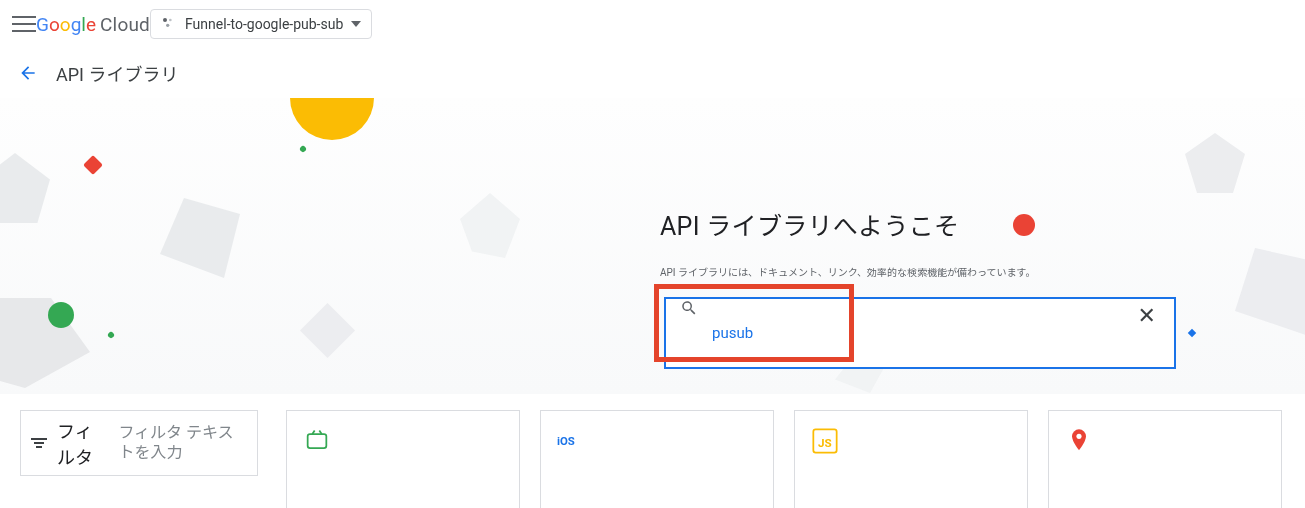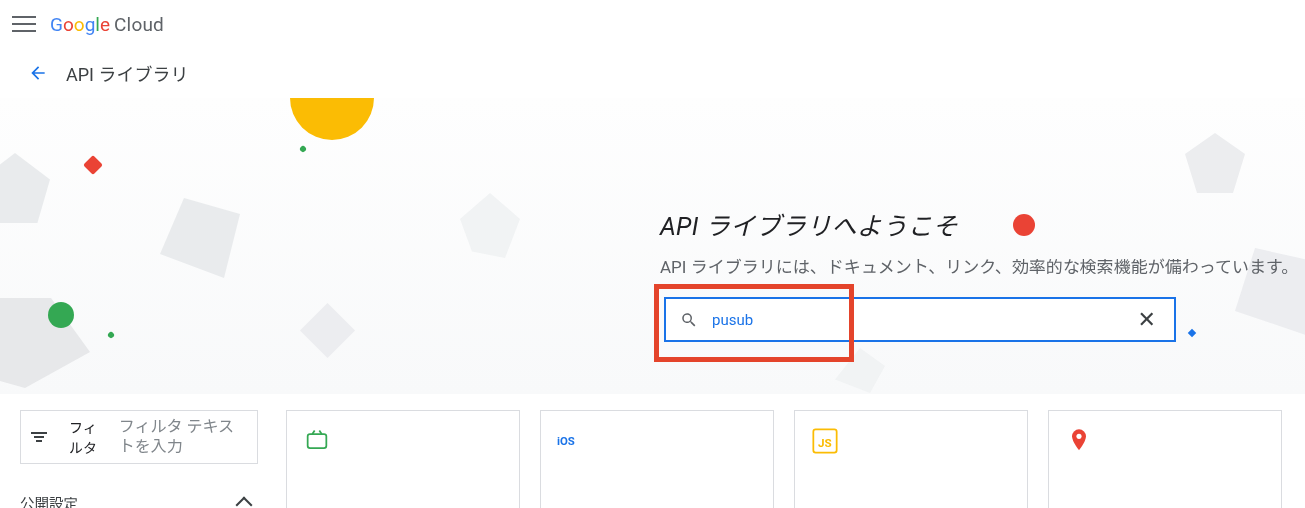--- a/index.html
+++ b/index.html
@@ -1,28 +1,28 @@
 <!DOCTYPE html>
 <html><head>
   <meta charset="utf-8">
   <style>
     * { margin:0; padding:0; box-sizing:border-box; font-family:"Roboto","Noto Sans JP","ヒラギノ角ゴ Pro",sans-serif; }
     body { width:1305px; height:508px; overflow:hidden; background:#fff; color:#202124; }
     
-    .top-bar { height:48px; display:flex; align-items:center; padding:0 12px; gap:14px; }
+    .top-bar { height:48px; display:flex; align-items:center; padding:0 12px; }
     .hamburger { width:24px; height:24px; display:flex; flex-direction:column; justify-content:center; gap:5px; cursor:pointer; }
     .hamburger span { height:2px; background:#5f6368; display:block; }
     .logo { display:flex; align-items:baseline; gap:4px; font-size:19px; }
     .logo .g { color:#4285F4; } .logo .o1{color:#EA4335;} .logo .o2{color:#FBBC05;} .logo .g2{color:#4285F4;} .logo .l{color:#34A853;} .logo .e{color:#EA4335;}
     .logo .cloud { color:#5f6368; font-weight:400; letter-spacing:.2px; }
     .project-select { display:flex; align-items:center; gap:8px; border:1px solid #dadce0; border-radius:4px; padding:6px 10px; font-size:14px; color:#3c4043; cursor:pointer; }
     .project-select svg.proj-icon { width:16px; height:16px; }
     .project-select .caret { width:0;height:0;border-left:5px solid transparent;border-right:5px solid transparent;border-top:6px solid #5f6368; }
     
-    .sub-bar { height:50px; display:flex; align-items:center; gap:18px; padding:0 28px; }
+    .sub-bar { height:50px; display:flex; align-items:center; gap:18px; padding:0 18px; }
     .back-arrow { color:#1a73e8; cursor:pointer; }
     .sub-title { font-size:18px; color:#3c4043; }
     
     .hero { position:relative; height:296px; background:linear-gradient(#fefefe,#f8f9fa); overflow:hidden; }
     .hero .blob { position:absolute; border-radius:50%; }
     .hero .yellow-half { top:-42px; left:290px; width:84px; height:84px; background:#fbbc04; border-radius:50%; }
     .hero .yellow-half::after { content:""; position:absolute; left:0; top:0; width:100%; height:50%; }
     .hero .green-dot { left:48px; top:204px; width:26px; height:26px; background:#34a853; }
     .hero .red-diamond { left:86px; top:60px; width:14px; height:14px; background:#ea4335; transform:rotate(45deg); border-radius:2px; }
     .hero .tiny-green { left:300px; top:48px; width:6px; height:6px; background:#34a853; transform:rotate(45deg); }
@@ -32,35 +32,35 @@
     .hero .pale { position:absolute; filter:blur(.4px); opacity:.95; }
     .pale.p1{ left:-20px; top:55px; width:70px; height:70px; background:#e8eaed; clip-path:polygon(50% 0,100% 38%,82% 100%,18% 100%,0 38%); }
     .pale.p2{ left:160px; top:100px; width:80px; height:80px; background:#e8eaed; clip-path:polygon(30% 0,100% 20%,80% 100%,0 70%); }
     .pale.p3{ left:-40px; top:200px; width:130px; height:90px; background:#e6e7e9; clip-path:polygon(0 0,70% 0,100% 60%,50% 100%,0 80%); }
     .pale.p4{ left:300px; top:205px; width:55px; height:55px; background:#ebedf0; clip-path:polygon(50% 0,100% 50%,50% 100%,0 50%); }
     .pale.p5{ right:60px; top:35px; width:60px; height:60px; background:#ebedef; clip-path:polygon(50% 0,100% 35%,80% 100%,20% 100%,0 35%); }
     .pale.p6{ right:-30px; top:150px; width:100px; height:90px; background:#ebedf0; clip-path:polygon(20% 0,100% 20%,80% 100%,0 70%); }
     .pale.p7{ left:460px; top:95px; width:60px; height:65px; background:#f1f3f4; clip-path:polygon(50% 0,100% 40%,75% 100%,20% 90%,0 40%); }
     .pale.p8{ right:420px; top:250px; width:50px; height:45px; background:#f1f3f4; clip-path:polygon(50% 0,100% 40%,70% 100%,0 70%); }
     .hero-inner { position:absolute; left:660px; top:108px; }
-    .hero-title { font-size:25px; color:#202124; letter-spacing:.3px; font-weight:400;font-style:italic; }
-    .hero-sub { margin-top:11px; font-size:17px; color:#5f6368; }
-    .search-wrap { position:absolute; left:664px; top:199px; width:512px; height:45px; border:2px solid #1a73e8; background:#fff; display:flex; align-items:center; padding:0 14px; }
+    .hero-title { font-size:25px; color:#202124; letter-spacing:.3px; font-weight:400; }
+    .hero-sub { margin-top:22px; font-size:10px; color:#5f6368; }
+    .search-wrap { position:absolute; left:664px; top:199px; width:512px; height:72px; border:2px solid #1a73e8; background:#fff; display:flex; padding:0 14px; }
     .search-wrap .mag { color:#5f6368; margin-right:14px; }
     .search-wrap input { flex:1; border:none; outline:none; font-size:15px; color:#1a73e8; }
     .search-wrap .clear { cursor:pointer; color:#3c4043; font-size:22px; padding:4px; }
     .red-outline { position:absolute; left:654px; top:186px; width:200px; height:78px; border:5px solid #e4442b; pointer-events:none; }
     
     .main-area { display:flex; padding:16px 20px 0; gap:28px; }
     .sidebar { width:238px; flex-shrink:0; }
     .filter-chip { display:flex; align-items:center; gap:10px; border:1px solid #dadce0; padding:6px 10px; cursor:pointer; }
     .filter-chip .flt-icon { width:18px; height:18px; display:flex; flex-direction:column; justify-content:center; gap:2px; align-items:center; }
     .filter-chip .flt-icon span{ height:2px; background:#3c4043; display:block; }
     .filter-chip .flt-icon span:nth-child(1){width:16px;} .filter-chip .flt-icon span:nth-child(2){width:10px;} .filter-chip .flt-icon span:nth-child(3){width:6px;}
-    .filter-chip .flt-label{ font-size:14px;margin-left:12px; }
+    .filter-chip .flt-label{ font-size:18px; }
     .filter-chip .flt-ph{ font-size:16px; color:#80868b; line-height:1.25; }
     .side-section { margin-top:28px; }
     .side-head { display:flex; justify-content:space-between; align-items:center; font-size:14.5px; color:#3c4043; cursor:pointer; padding-right:8px; }
     .chev-up { width:12px; height:12px; border-left:2px solid #3c4043; border-top:2px solid #3c4043; transform:rotate(45deg); margin-top:4px; }
     .content { flex:1; }
     .cat-title { font-size:17px; color:#3c4043; margin-bottom:24px; }
     .card-row { display:flex; gap:20px; }
     .card { width:234px; height:120px; border:1px solid #dadce0; padding:16px; cursor:pointer; background:#fff; }
     .card .cicon { width:28px; height:28px; margin-bottom:22px; }
   </style>
@@ -69,20 +69,29 @@
 
 <div class="top-bar">
   <div class="hamburger">
       <span></span>
       <span></span>
       <span></span>
     </div>
   <div class="logo">
     <span><span class="g">G</span><span class="o1">o</span><span class="o2">o</span><span class="g2">g</span><span class="l">l</span><span class="e">e</span></span>
     <span class="cloud">Cloud</span>
+  </div>
+  <div class="project-select">
+    <svg class="proj-icon" viewBox="0 0 24 24">
+        <circle cx="6" cy="6" r="3" fill="#5f6368"></circle>
+        <circle cx="14" cy="6" r="2" fill="#bdc1c6"></circle>
+        <circle cx="10" cy="14" r="2.5" fill="#9aa0a6"></circle>
+      </svg>
+    <span>Funnel-to-google-pub-sub</span>
+    <span class="caret"></span>
   </div>
 </div>
 
 <div class="sub-bar">
   <svg class="back-arrow" width="20" height="20" viewBox="0 0 24 24">
       <path d="M20 11H7.8l5.6-5.6L12 4l-8 8 8 8 1.4-1.4L7.8 13H20z" fill="#1a73e8"></path>
     </svg>
   <div class="sub-title">API ライブラリ</div>
 </div>
 

